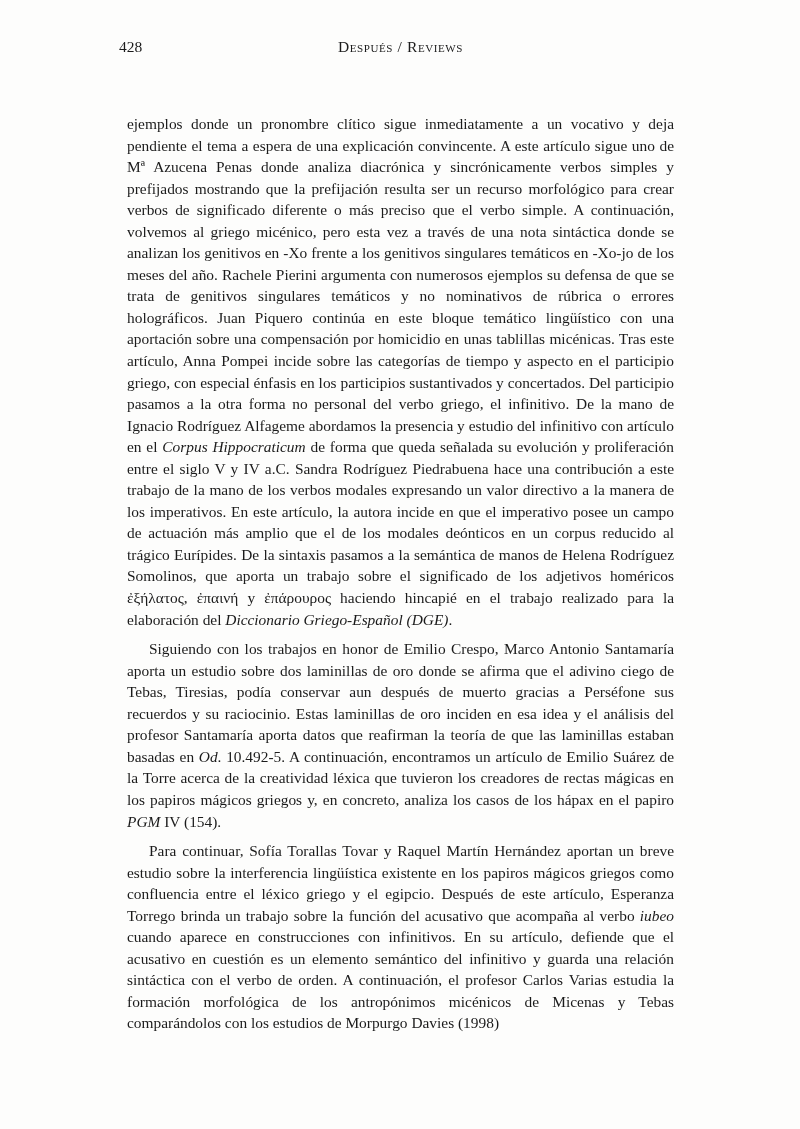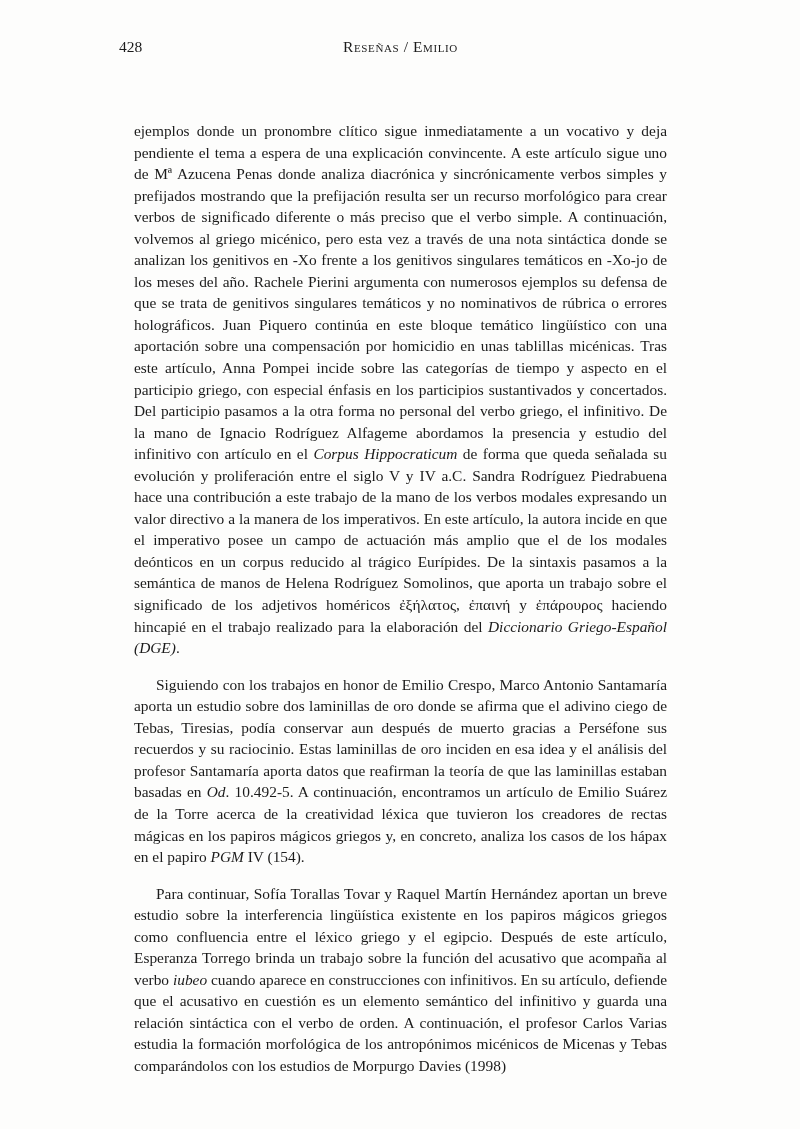--- a/index.html
+++ b/index.html
@@ -43,21 +43,21 @@
   .body-text {
     position: absolute;
     top: 105px;
     left: 119px;
     width: 563px;
     font-size: 15.4px;
     line-height: 21.55px;
     text-align: justify;
   }
   .body-text p {
-    margin: 15px;
+    margin: 8px;
     padding: 0;
   }
   .body-text p.indent {
     text-indent: 22px;
   }
   em { font-style: italic; }
   .footer {
     position: absolute;
     top: 1057px;
     left: 119px;
@@ -67,21 +67,21 @@
     font-size: 15.2px;
   }
 </style>
 </head>
 <body>
 
 <div class="page">
 
   <div class="header">
     <span class="page-num">428</span>
-    <span class="running-title">Reseñas / Emilio</span>
+    <span class="running-title">Después / Reviews</span>
   </div>
 
   <div class="body-text" id="body-text">
       <p class=""><span>ejemplos donde un pronombre clítico sigue inmediatamente a un vocativo y deja pendiente el tema a espera de una explicación convincente. A este artículo sigue uno de Mª Azucena Penas donde analiza diacrónica y sincrónicamente verbos simples y prefijados mostrando que la prefijación resulta ser un recurso morfológico para crear verbos de significado diferente o más preciso que el verbo simple. A continuación, volvemos al griego micénico, pero esta vez a través de una nota sintáctica donde se analizan los genitivos en -Xo frente a los genitivos singulares temáticos en -Xo-jo de los meses del año. Rachele Pierini argumenta con numerosos ejemplos su defensa de que se trata de genitivos singulares temáticos y no nominativos de rúbrica o errores holográficos. Juan Piquero continúa en este bloque temático lingüístico con una aportación sobre una compensación por homicidio en unas tablillas micénicas. Tras este artículo, Anna Pompei incide sobre las categorías de tiempo y aspecto en el participio griego, con especial énfasis en los participios sustantivados y concertados. Del participio pasamos a la otra forma no personal del verbo griego, el infinitivo. De la mano de Ignacio Rodríguez Alfageme abordamos la presencia y estudio del infinitivo con artículo en el </span><em>Corpus Hippocraticum</em><span> de forma que queda señalada su evolución y proliferación entre el siglo V y IV a.C. Sandra Rodríguez Piedrabuena hace una contribución a este trabajo de la mano de los verbos modales expresando un valor directivo a la manera de los imperativos. En este artículo, la autora incide en que el imperativo posee un campo de actuación más amplio que el de los modales deónticos en un corpus reducido al trágico Eurípides. De la sintaxis pasamos a la semántica de manos de Helena Rodríguez Somolinos, que aporta un trabajo sobre el significado de los adjetivos homéricos ἐξήλατος, ἐπαινή y ἐπάρουρος haciendo hincapié en el trabajo realizado para la elaboración del </span><em>Diccionario Griego-Español (DGE)</em><span>.</span></p>
       <p class="indent"><span>Siguiendo con los trabajos en honor de Emilio Crespo, Marco Antonio Santamaría aporta un estudio sobre dos laminillas de oro donde se afirma que el adivino ciego de Tebas, Tiresias, podía conservar aun después de muerto gracias a Perséfone sus recuerdos y su raciocinio. Estas laminillas de oro inciden en esa idea y el análisis del profesor Santamaría aporta datos que reafirman la teoría de que las laminillas estaban basadas en </span><em>Od</em><span>. 10.492-5. A continuación, encontramos un artículo de Emilio Suárez de la Torre acerca de la creatividad léxica que tuvieron los creadores de rectas mágicas en los papiros mágicos griegos y, en concreto, analiza los casos de los hápax en el papiro </span><em>PGM</em><span> IV (154).</span></p>
       <p class="indent"><span>Para continuar, Sofía Torallas Tovar y Raquel Martín Hernández aportan un breve estudio sobre la interferencia lingüística existente en los papiros mágicos griegos como confluencia entre el léxico griego y el egipcio. Después de este artículo, Esperanza Torrego brinda un trabajo sobre la función del acusativo que acompaña al verbo </span><em>iubeo</em><span> cuando aparece en construcciones con infinitivos. En su artículo, defiende que el acusativo en cuestión es un elemento semántico del infinitivo y guarda una relación sintáctica con el verbo de orden. A continuación, el profesor Carlos Varias estudia la formación morfológica de los antropónimos micénicos de Micenas y Tebas comparándolos con los estudios de Morpurgo Davies (1998)</span></p>
     </div>
 
 
 </div>

